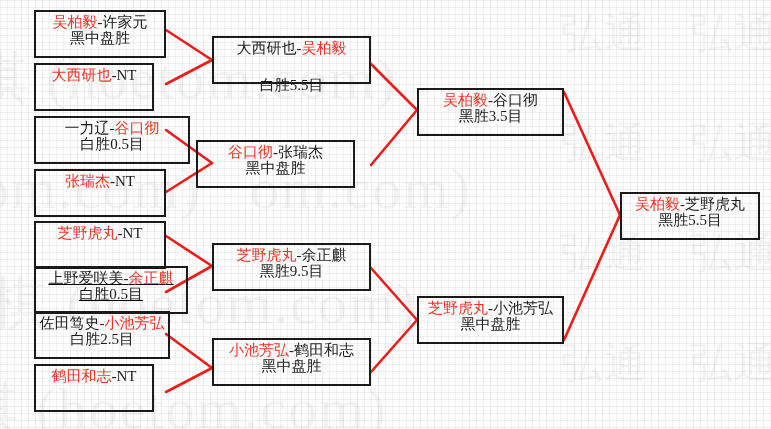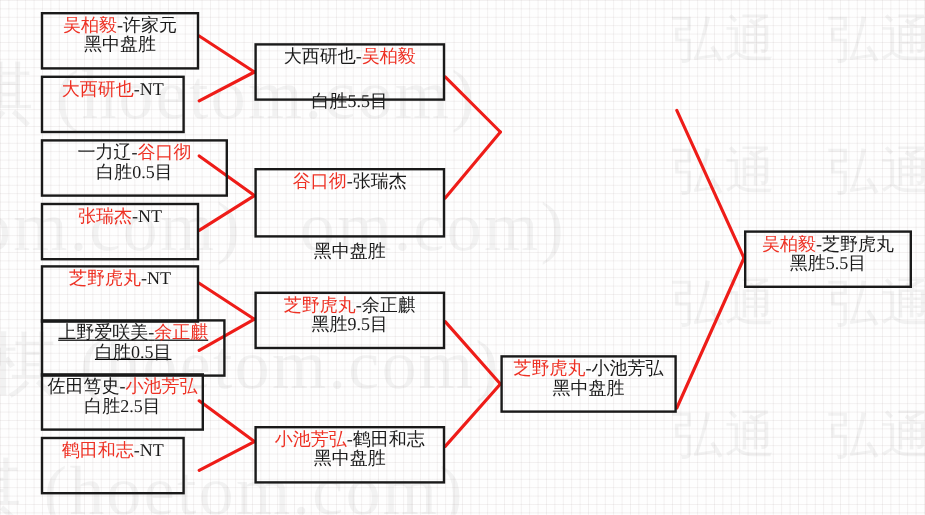--- a/index.html
+++ b/index.html
@@ -176,35 +176,39 @@
   <div class="node" style="left:34px; top:364px; width:120px; height:48px;">
     <div class="pairing"><span class="win">鹤田和志</span><span class="dash">-</span><span class="lose">NT</span></div>
     <div class="result"></div>
   </div>
 
   <div class="node" style="left:212px; top:36px; width:159px; height:48px;gap:21px;">
     <div class="pairing"><span class="lose">大西研也</span><span class="dash">-</span><span class="win">吴柏毅</span></div>
     <div class="result">白胜5.5目</div>
   </div>
 
-  <div class="node" style="left:212px; top:140px; width:159px; height:58px;gap:42px;">
+  <div class="node" style="left:196px; top:140px; width:159px; height:48px;">
     <div class="pairing"><span class="win">谷口彻</span><span class="dash">-</span><span class="lose">张瑞杰</span></div>
     <div class="result">黑中盘胜</div>
   </div>
 
   <div class="node" style="left:212px; top:243px; width:159px; height:48px;">
     <div class="pairing"><span class="win">芝野虎丸</span><span class="dash">-</span><span class="lose">余正麒</span></div>
     <div class="result">黑胜9.5目</div>
   </div>
 
-  <div class="node" style="left:212px; top:355px; width:159px; height:48px;">
+  <div class="node" style="left:212px; top:338px; width:159px; height:48px;">
     <div class="pairing"><span class="win">小池芳弘</span><span class="dash">-</span><span class="lose">鹤田和志</span></div>
     <div class="result">黑中盘胜</div>
   </div>
 
+  <div class="node" style="left:417px; top:88px; width:147px; height:48px;">
+    <div class="pairing"><span class="win">吴柏毅</span><span class="dash">-</span><span class="lose">谷口彻</span></div>
+    <div class="result">黑胜3.5目</div>
+  </div>
 
   <div class="node" style="left:417px; top:296px; width:147px; height:48px;">
     <div class="pairing"><span class="win">芝野虎丸</span><span class="dash">-</span><span class="lose">小池芳弘</span></div>
     <div class="result">黑中盘胜</div>
   </div>
 
   <div class="node" style="left:620px; top:192px; width:140px; height:48px;">
     <div class="pairing"><span class="win">吴柏毅</span><span class="dash">-</span><span class="lose">芝野虎丸</span></div>
     <div class="result">黑胜5.5目</div>
   </div>

